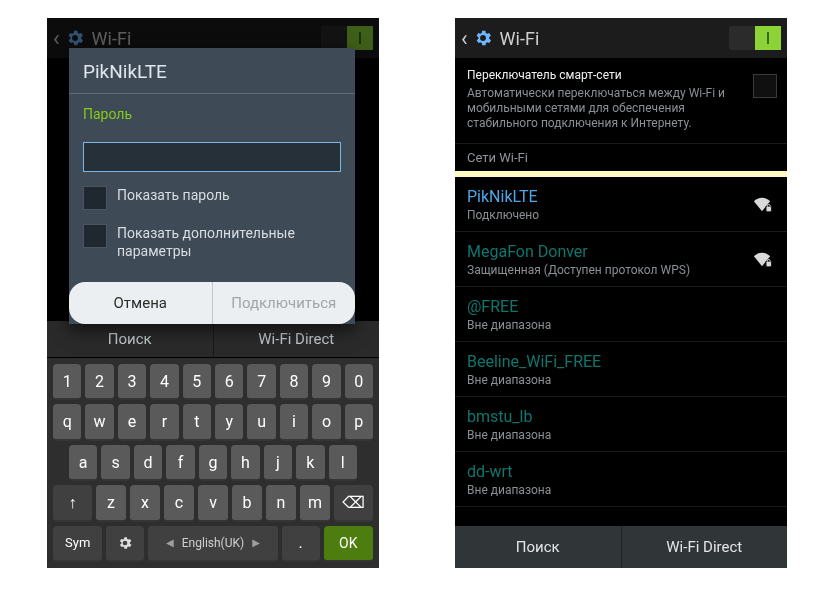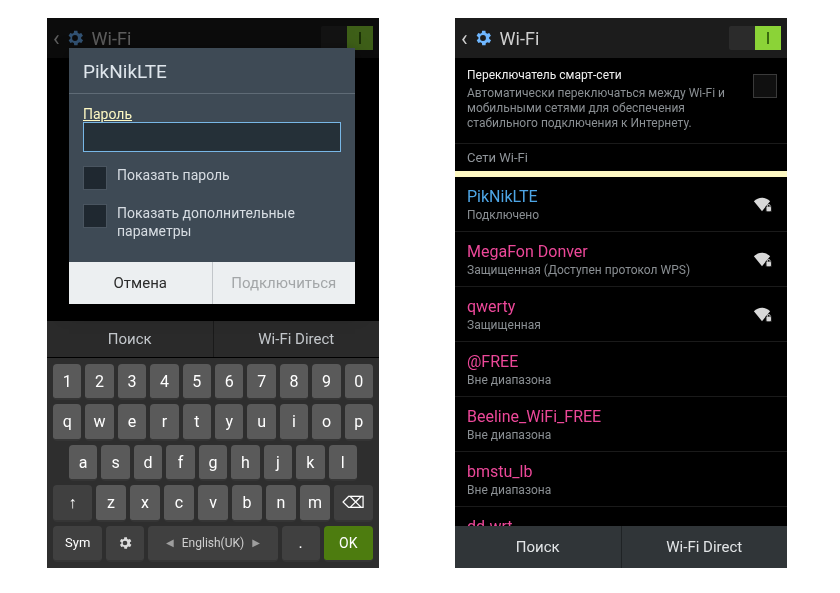--- a/index.html
+++ b/index.html
@@ -73,21 +73,21 @@
   }
   .dialog-title {
     color: #dfe6ec;
     font-size: 19px;
     padding: 12px 14px 10px;
   }
   .dialog-sep {
     height: 1px; background: #5f6b76; margin: 0 0 12px;
   }
   .dialog-body { padding: 0 14px 8px; }
-  .field-label { color: #fef9c3; font-size: 14px; margin-bottom: 0; text-decoration: underline; }
+  .field-label { color: #84cc16; font-size: 14px; margin-bottom: 20px; }
   .password-input {
     width: 100%; box-sizing: border-box;
     background: #253038;
     border: 1px solid #78b7e6;
     height: 30px;
     padding: 0 6px;
     color: #fff;
     font-size: 14px;
   }
   .check-row {
@@ -101,20 +101,21 @@
     flex-shrink: 0;
     margin-right: 10px;
   }
   .check-label {
     color: #d7dde3; font-size: 14px; line-height: 18px;
   }
   .dialog-buttons {
     display: flex;
     background: #eceff1;
     height: 42px;
+    border-radius: 16px;
   }
   .dialog-buttons .sepv { width:1px; background:#c2c6ca; }
   .dlg-btn {
     flex: 1;
     display:flex; align-items:center; justify-content:center;
     font-size: 15px;
   }
   .dlg-btn.cancel { color: #2b2b2b; }
   .dlg-btn.connect { color: #a3a6a8; }
 
@@ -189,21 +190,21 @@
     border-bottom: 6px solid #fef9c3;
   }
   .net-item {
     display: flex;
     align-items: center;
     padding: 8px 12px;
     border-bottom: 1px solid #1a1a1a;
     min-height: 38px;
   }
   .net-text { flex: 1; }
-  .net-name { font-size: 16px; color: #ec4899; }
+  .net-name { font-size: 16px; color: #0f766e; }
   .net-name.connected { color: #4ea6e6; }
   .net-sub { font-size: 12px; color: #8a8f93; margin-top: 2px; }
   .net-icon { width: 26px; display:flex; align-items:center; justify-content:center; }
 
   .bottom-actions {
     position: absolute;
     left:0; right:0; bottom:0;
     height: 42px;
     display:flex;
     background: #303538;
@@ -380,34 +381,20 @@
           <svg width="22" height="18" viewBox="0 0 24 20">
             <path fill="#d9d9d9" d="M12 18 L3 7 C5.5 4.5 8.5 3 12 3 C15.5 3 18.5 4.5 21 7 Z"></path>
             <rect x="16" y="12" width="7" height="7" rx="1" fill="#222"></rect>
             <rect x="17" y="13" width="5" height="5" rx="1" fill="#d9d9d9"></rect>
             <path d="M18 13 v-1 a1.5 1.5 0 0 1 3 0 v1" stroke="#d9d9d9" stroke-width="1" fill="none"></path>
           </svg>
         </div>
       </div>
       <div class="net-item">
         <div class="net-text">
-          <div class="net-name">qwerty</div>
-          <div class="net-sub">Защищенная</div>
-        </div>
-        <div class="net-icon">
-          <svg width="22" height="18" viewBox="0 0 24 20">
-            <path fill="#d9d9d9" d="M12 18 L3 7 C5.5 4.5 8.5 3 12 3 C15.5 3 18.5 4.5 21 7 Z"></path>
-            <rect x="16" y="12" width="7" height="7" rx="1" fill="#222"></rect>
-            <rect x="17" y="13" width="5" height="5" rx="1" fill="#d9d9d9"></rect>
-            <path d="M18 13 v-1 a1.5 1.5 0 0 1 3 0 v1" stroke="#d9d9d9" stroke-width="1" fill="none"></path>
-          </svg>
-        </div>
-      </div>
-      <div class="net-item">
-        <div class="net-text">
           <div class="net-name">@FREE</div>
           <div class="net-sub">Вне диапазона</div>
         </div>
         <div class="net-icon"></div>
       </div>
       <div class="net-item">
         <div class="net-text">
           <div class="net-name">Beeline_WiFi_FREE</div>
           <div class="net-sub">Вне диапазона</div>
         </div>

